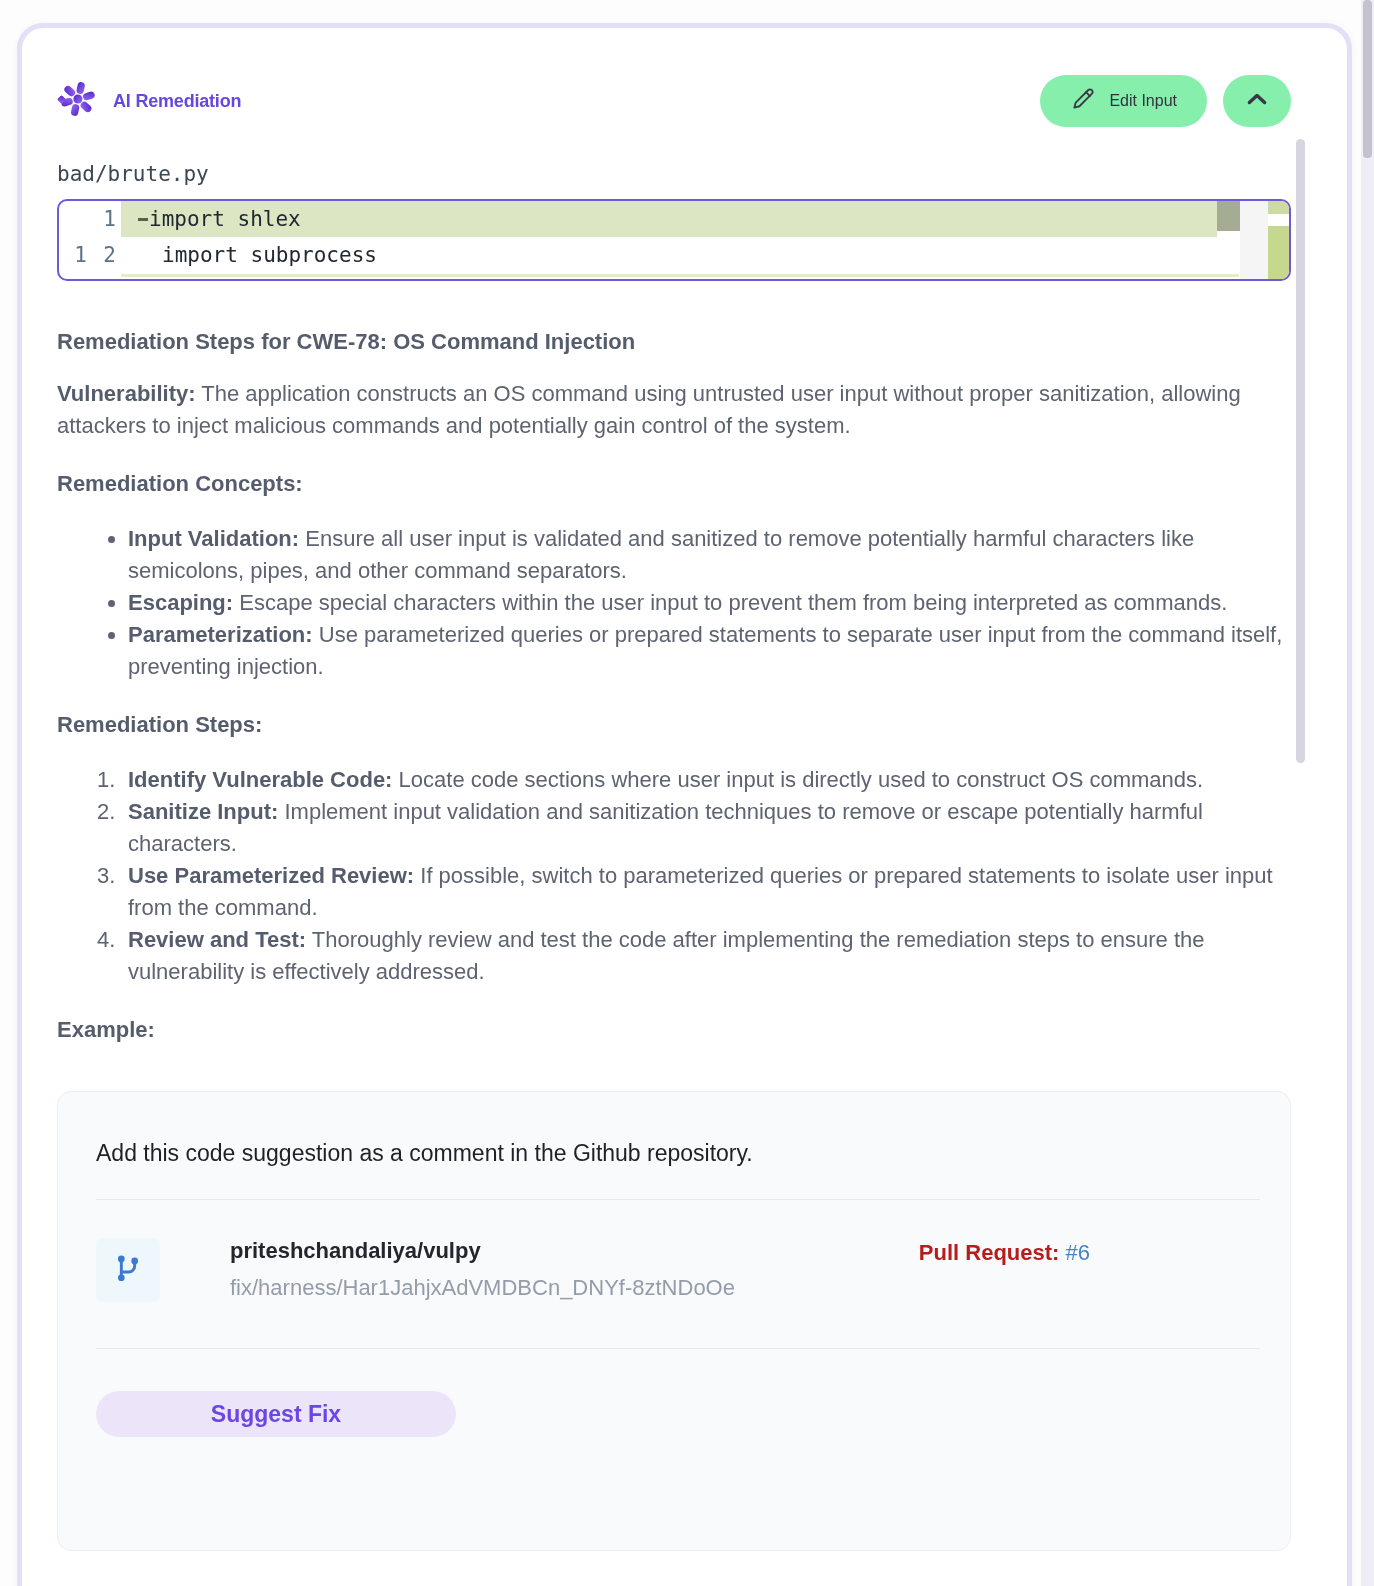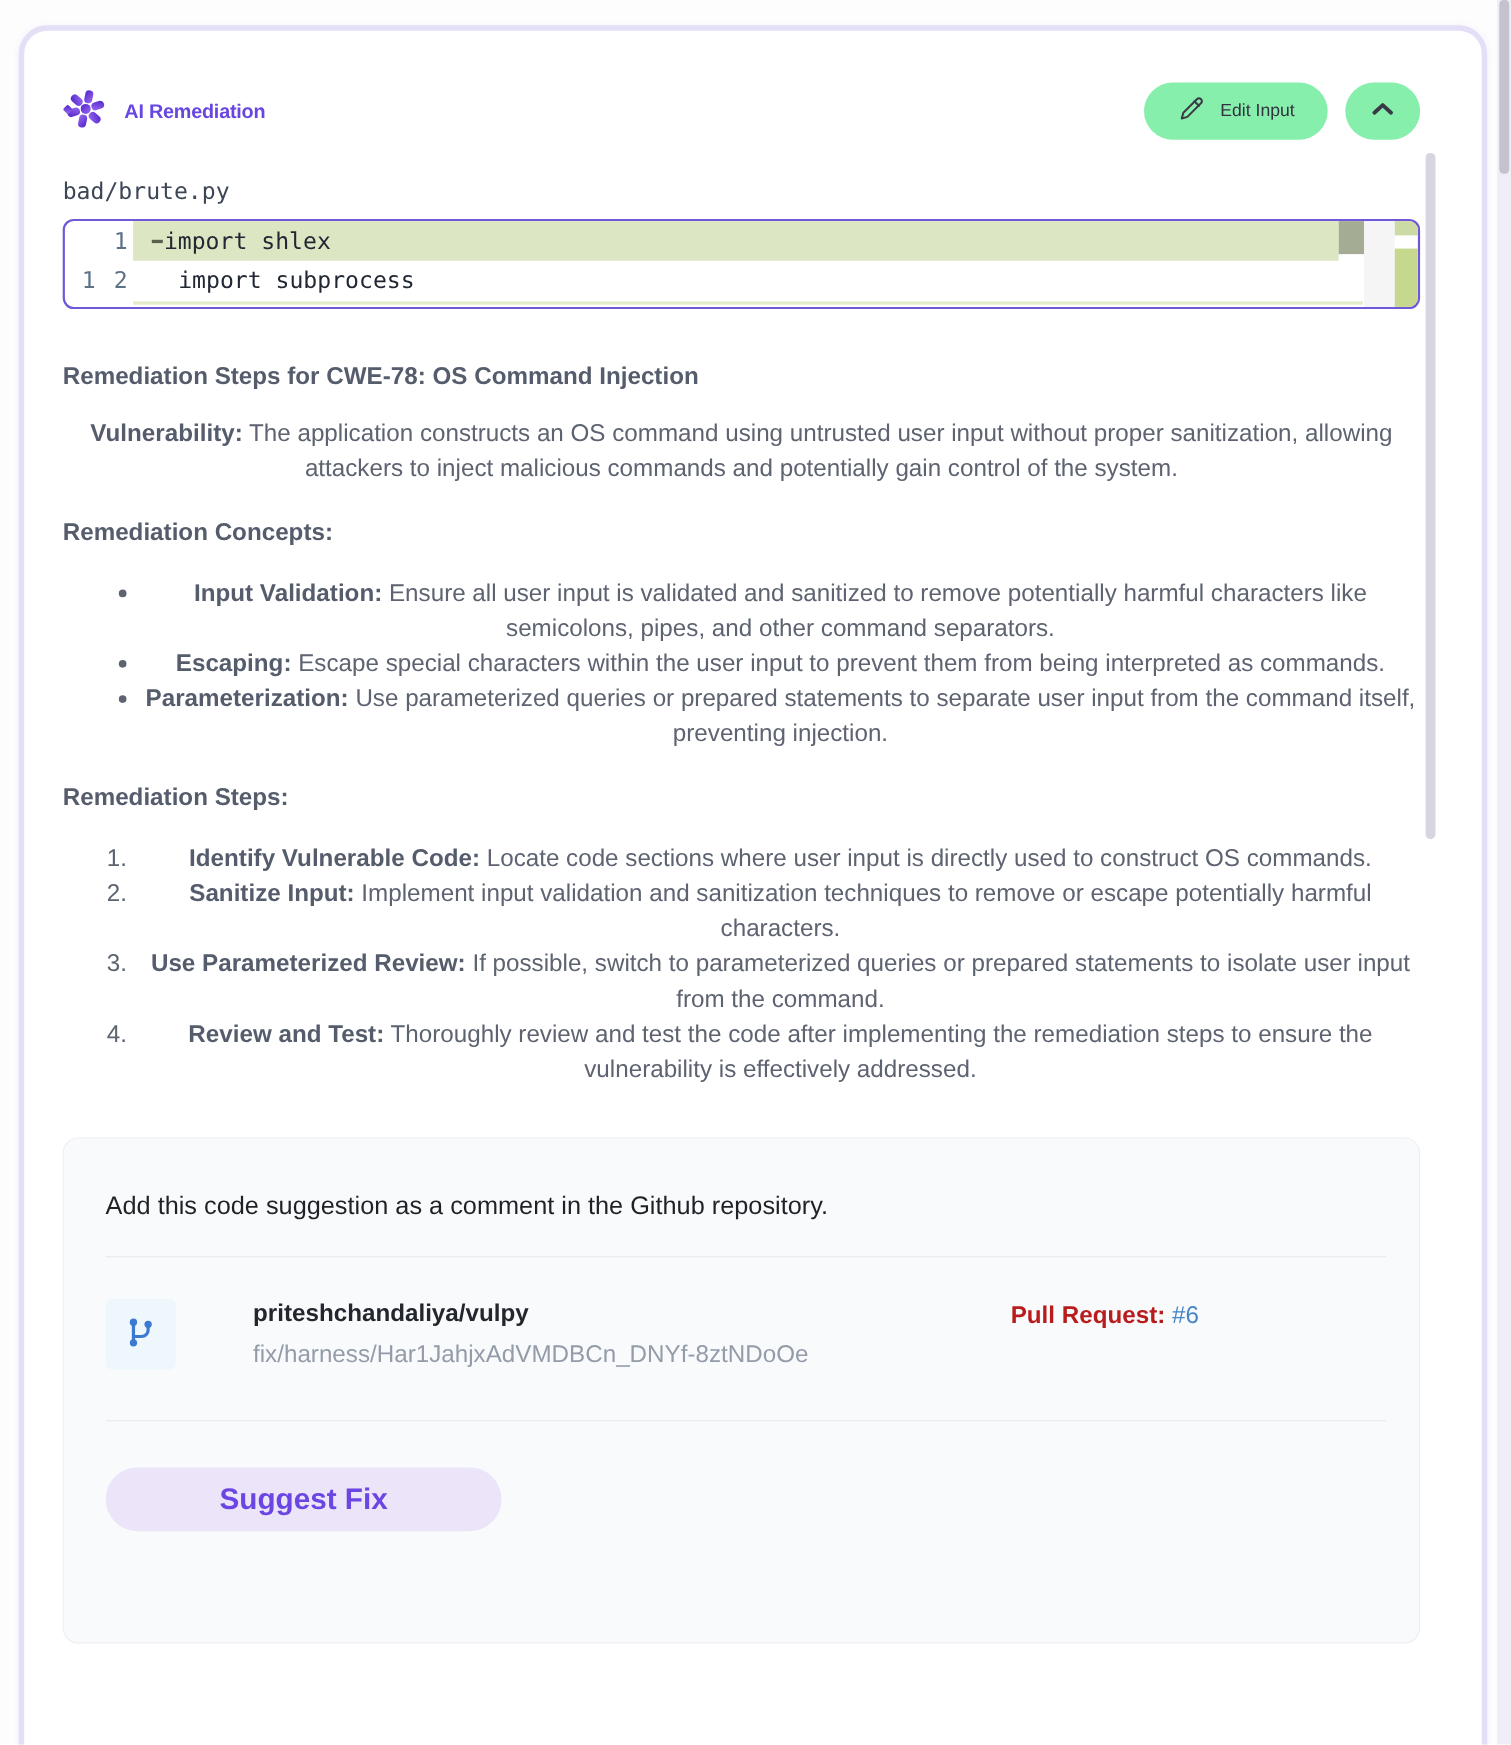--- a/index.html
+++ b/index.html
@@ -41,21 +41,21 @@
   .added-dash { width:10px; height:3px; background:#56604a; margin-right:1px; flex:none; }
   .row-ctx .code-cell { background:transparent;margin-left:24px; }
   .diff-bottom-strip { position:absolute; left:62px; right:50px; bottom:2px; height:3px; background:#e3ecc9; }
   .ed-thumb { position:absolute; top:0; right:49px; width:23px; height:30px; background:#a4ac94; }
   .ed-track { position:absolute; top:0; bottom:0; right:21px; width:28px; background:#f5f5f6; }
   .mm-blk1 { position:absolute; top:0; right:0; width:21px; height:13px; background:#ccdba4; }
   .mm-blk2 { position:abssolute; }
   .mm-blk2 { position:absolute; top:25px; right:0; width:21px; height:53px; background:#c5d88d; }
 
   
-  .sec { color:#5d6371; font-size:22px; line-height:32px;text-align:center; }
+  .sec { color:#5d6371; font-size:22px; line-height:32px; }
   .sec strong, .h-bold { color:#555c6c; font-weight:bold; }
   .h-bold { font-size:22px; line-height:30px; }
   .mt-heading { margin-top:46px; }
   .mt-para { margin-top:21px; }
   .mt-sub { margin-top:27px; }
   ul.concepts, ol.steps { list-style:none; margin-top:24px; }
   ul.concepts li, ol.steps li { position:relative; padding-left:71px; }
   ul.concepts li::before {
     content:""; position:absolute; left:51px; top:13px; width:7px; height:7px;
     border-radius:50%; background:#5d6371;
@@ -73,22 +73,22 @@
   .repo-left { display:flex; align-items:flex-start; }
   .repo-icon-box { width:64px; height:64px; background:#eef8fc; border-radius:6px;
     display:flex; align-items:center; justify-content:center; flex:none; }
   .repo-text { margin-left:70px; }
   .repo-name { font-size:22px; font-weight:bold; color:#23272d; }
   .repo-branch { font-size:22px; color:#949ca9; margin-top:11px; }
   .pr { padding-top:2px; margin-right:170px; font-size:22px; white-space:nowrap; }
   .pr .pr-label { font-weight:bold; color:#b91c1c; }
   .pr .pr-num { color:#4584c7; text-decoration:none; }
   .suggest-btn {
-    margin-top:42px; width:360px; height:58px; border:none; border-radius:999px;
-    background:#ece5f9; color:#6b46e2; font-weight:bold; font-size:27px;
+    margin-top:42px; width:360px; height:46px; border:none; border-radius:999px;
+    background:#ece5f9; color:#6b46e2; font-weight:bold; font-size:23px;
     font-family:"Liberation Sans", sans-serif; display:flex; align-items:center; justify-content:center; cursor:pointer;
   }
 
   
   .panel-scrollbar { position:absolute; left:1296px; top:139px; width:9px; height:624px;
     background:#d7d6e0; border-radius:5px; }
   .browser-scrollbar { position:absolute; right:0; top:0; width:13px; height:1586px; background:#efedf6; }
   .browser-scrollbar .thumb { position:absolute; top:0; left:2px; width:9px; height:158px;
     background:#c4c2ce; border-radius:4px; }
 </style>
@@ -209,20 +209,21 @@
         <strong>Use Parameterized Review:</strong>
         <span>If possible, switch to parameterized queries or prepared statements to isolate user input from the command.</span>
       </li>
       <li>
         <span class="num">4.</span>
         <strong>Review and Test:</strong>
         <span>Thoroughly review and test the code after implementing the remediation steps to ensure the vulnerability is effectively addressed.</span>
       </li>
     </ol>
 
+    <div class="h-bold mt-sub">Example:</div>
 
     <div class="suggestion">
       <div class="instruction">Add this code suggestion as a comment in the Github repository.</div>
       <div class="divider"></div>
 
       <div class="repo-row">
         <div class="repo-left">
           <div class="repo-icon-box">
             <span>
               <svg width="32" height="32" viewBox="0 0 24 24">

